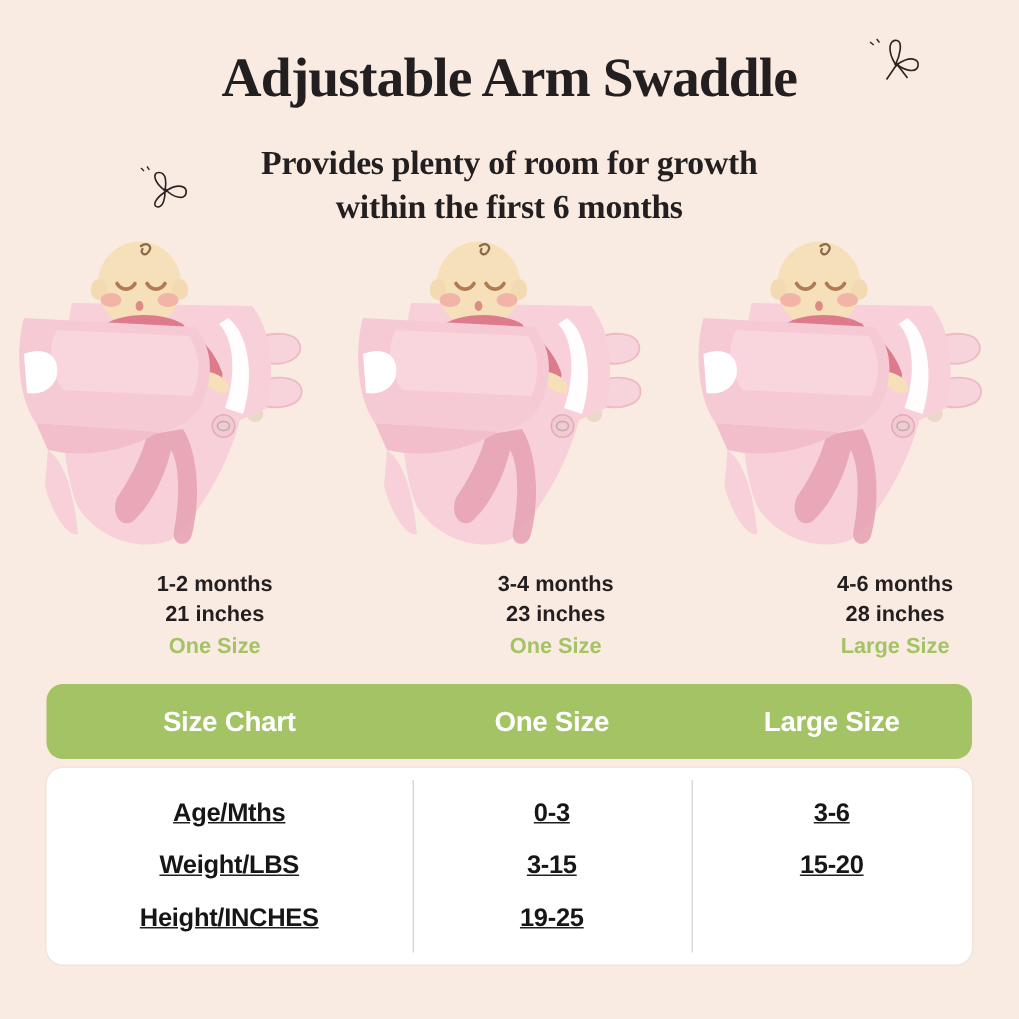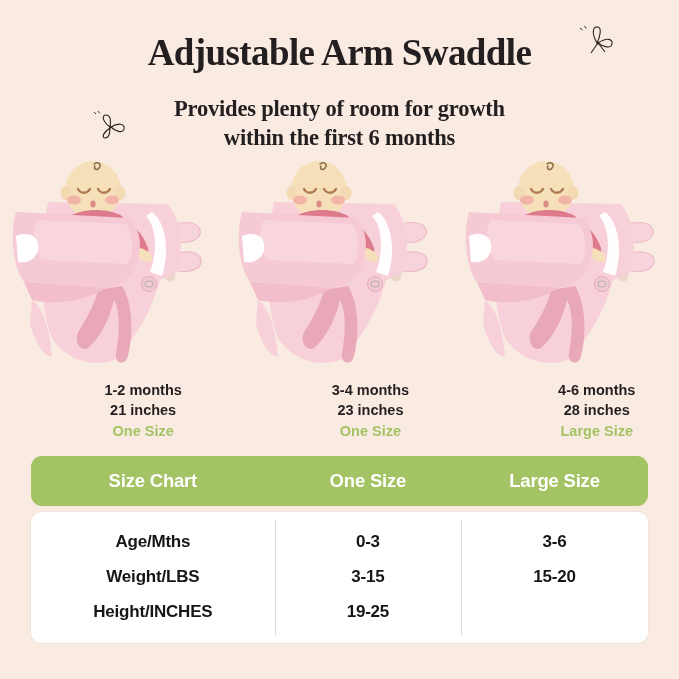--- a/index.html
+++ b/index.html
@@ -100,20 +100,21 @@
     font-weight: bold;
     text-align: center;
     letter-spacing: -0.2px;
   }
   .chart-body {
     background: #FFFFFF;
     border-radius: 11px;
     margin-top: 6px;
     padding: 12px 0 14px 0;
     box-shadow: 0 0 0 1px #F1E4DA;
+    text-decoration: underline;
   }
   .chart-row {
     display: flex;
     align-items: center;
     height: 35px;
     position: relative;
   }
   .chart-row .cell {
     font-size: 17px;
     font-weight: bold;

